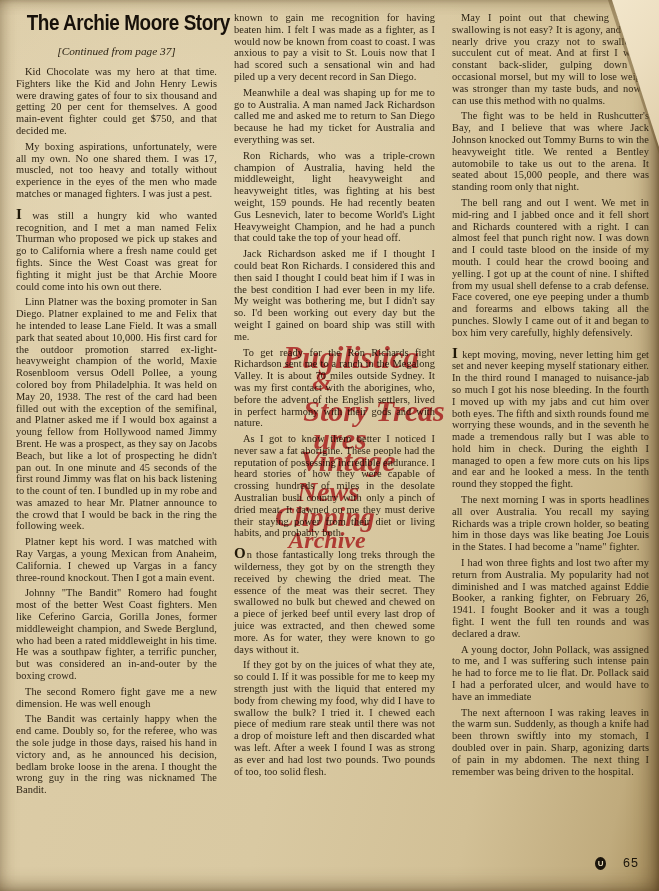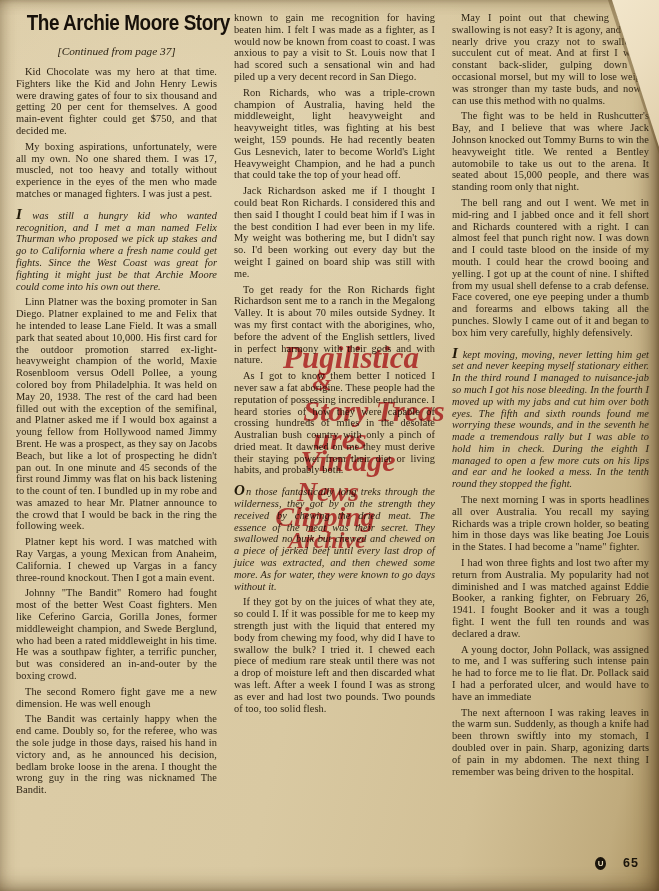--- a/index.html
+++ b/index.html
@@ -24,21 +24,21 @@
   }
   .col{width:209px; color:#2d2415;}
   .col-3{width:205px;}
   .col p{
     margin:4px; text-align:justify;
     font-size:10.4px; line-height:11.8px;
     text-indent:9px;
     letter-spacing:.05px;
   }
   .col p.noindent{text-indent:0;}
-  .col p.lead{margin-top:9px; text-indent:0;font-style:italic;}
+  .col p.lead{margin-top:9px; text-indent:0;}
   .col p.lead::first-letter{
     font-weight:bold; font-size:15px; line-height:10px;
     padding-right:1px; color:#201808;
   }
   .masthead{margin-bottom:9px;}
   .title{
     display:block; text-align:center;
     font-family:"Liberation Sans", sans-serif;
     font-weight:700; font-size:22px; color:#17110a;
     transform:scaleX(.86); transform-origin:50% 50%;
@@ -73,21 +73,21 @@
     display:flex; align-items:center; gap:17px;
   }
   .mark{
     width:11px; height:13px; background:#1b150c; border-radius:50%;
     color:#e6d9b5; font-family:"Liberation Sans", sans-serif;
     font-size:8px; font-weight:bold;
     display:flex; align-items:center; justify-content:center;
   }
   .pagenum{
     font-family:"Liberation Sans", sans-serif;
-    font-weight:bold; font-size:12.5px; color:#1b150c;
+    font-weight:normal; font-size:12.5px; color:#1b150c;
     letter-spacing:1px;
   }
 </style>
 </head>
 <body>
 
 <div class="page">
 
   <div class="content">
 
@@ -101,20 +101,21 @@
         <p class="lead">I was still a hungry kid who wanted recognition, and I met a man named Felix Thurman who proposed we pick up stakes and go to California where a fresh name could get fights. Since the West Coast was great for fighting it might just be that Archie Moore could come into his own out there.</p>
         <p>Linn Platner was the boxing promoter in San Diego. Platner explained to me and Felix that he intended to lease Lane Field. It was a small park that seated about 10,000. His first card for the outdoor promotion starred ex-light-heavyweight champion of the world, Maxie Rosenbloom versus Odell Pollee, a young colored boy from Philadelphia. It was held on May 20, 1938. The rest of the card had been filled out with the exception of the semifinal, and Platner asked me if I would box against a young fellow from Hollywood named Jimmy Brent. He was a prospect, as they say on Jacobs Beach, but like a lot of prospecting he didn't pan out. In one minute and 45 seconds of the first round Jimmy was flat on his back listening to the count of ten. I bundled up in my robe and was amazed to hear Mr. Platner announce to the crowd that I would be back in the ring the following week.</p>
         <p>Platner kept his word. I was matched with Ray Vargas, a young Mexican from Anaheim, California. I chewed up Vargas in a fancy three-round knockout. Then I got a main event.</p>
         <p>Johnny "The Bandit" Romero had fought most of the better West Coast fighters. Men like Ceferino Garcia, Gorilla Jones, former middleweight champion, and Swede Berglund, who had been a rated middleweight in his time. He was a southpaw fighter, a terrific puncher, but was considered an in-and-outer by the boxing crowd.</p>
         <p>The second Romero fight gave me a new dimension. He was well enough</p>
         <p>The Bandit was certainly happy when the end came. Doubly so, for the referee, who was the sole judge in those days, raised his hand in victory and, as he announced his decision, bedlam broke loose in the arena. I thought the wrong guy in the ring was nicknamed The Bandit.</p>
       </div>
 
     <div class="col">
         <p class="noindent">known to gain me recognition for having beaten him. I felt I was made as a fighter, as I would now be known from coast to coast. I was anxious to pay a visit to St. Louis now that I had scored such a sensational win and had piled up a very decent record in San Diego.</p>
+        <p>Meanwhile a deal was shaping up for me to go to Australia. A man named Jack Richardson called me and asked me to return to San Diego because he had my ticket for Australia and everything was set.</p>
         <p>Ron Richards, who was a triple-crown champion of Australia, having held the middleweight, light heavyweight and heavyweight titles, was fighting at his best weight, 159 pounds. He had recently beaten Gus Lesnevich, later to become World's Light Heavyweight Champion, and he had a punch that could take the top of your head off.</p>
         <p>Jack Richardson asked me if I thought I could beat Ron Richards. I considered this and then said I thought I could beat him if I was in the best condition I had ever been in my life. My weight was bothering me, but I didn't say so. I'd been working out every day but the weight I gained on board ship was still with me.</p>
         <p>To get ready for the Ron Richards fight Richardson sent me to a ranch in the Megalong Valley. It is about 70 miles outside Sydney. It was my first contact with the aborigines, who, before the advent of the English settlers, lived in perfect harmony with their gods and with nature.</p>
         <p>As I got to know them better I noticed I never saw a fat aborigine. These people had the reputation of possessing incredible endurance. I heard stories of how they were capable of crossing hundreds of miles in the desolate Australian bush country with only a pinch of dried meat. It dawned on me they must derive their staying power from their diet or living habits, and probably both.</p>
         <p class="lead">On those fantastically long treks through the wilderness, they got by on the strength they received by chewing the dried meat. The essence of the meat was their secret. They swallowed no bulk but chewed and chewed on a piece of jerked beef until every last drop of juice was extracted, and then chewed some more. As for water, they were known to go days without it.</p>
         <p>If they got by on the juices of what they ate, so could I. If it was possible for me to keep my strength just with the liquid that entered my body from chewing my food, why did I have to swallow the bulk? I tried it. I chewed each piece of medium rare steak until there was not a drop of moisture left and then discarded what was left. After a week I found I was as strong as ever and had lost two pounds. Two pounds of too, too solid flesh.</p>
       </div>
 
     <div class="col col-3">
         <p>May I point out that chewing without swallowing is not easy? It is agony, and it will nearly drive you crazy not to swallow a succulent cut of meat. And at first I was a constant back-slider, gulping down an occasional morsel, but my will to lose weight was stronger than my taste buds, and now I can use this method with no qualms.</p>

